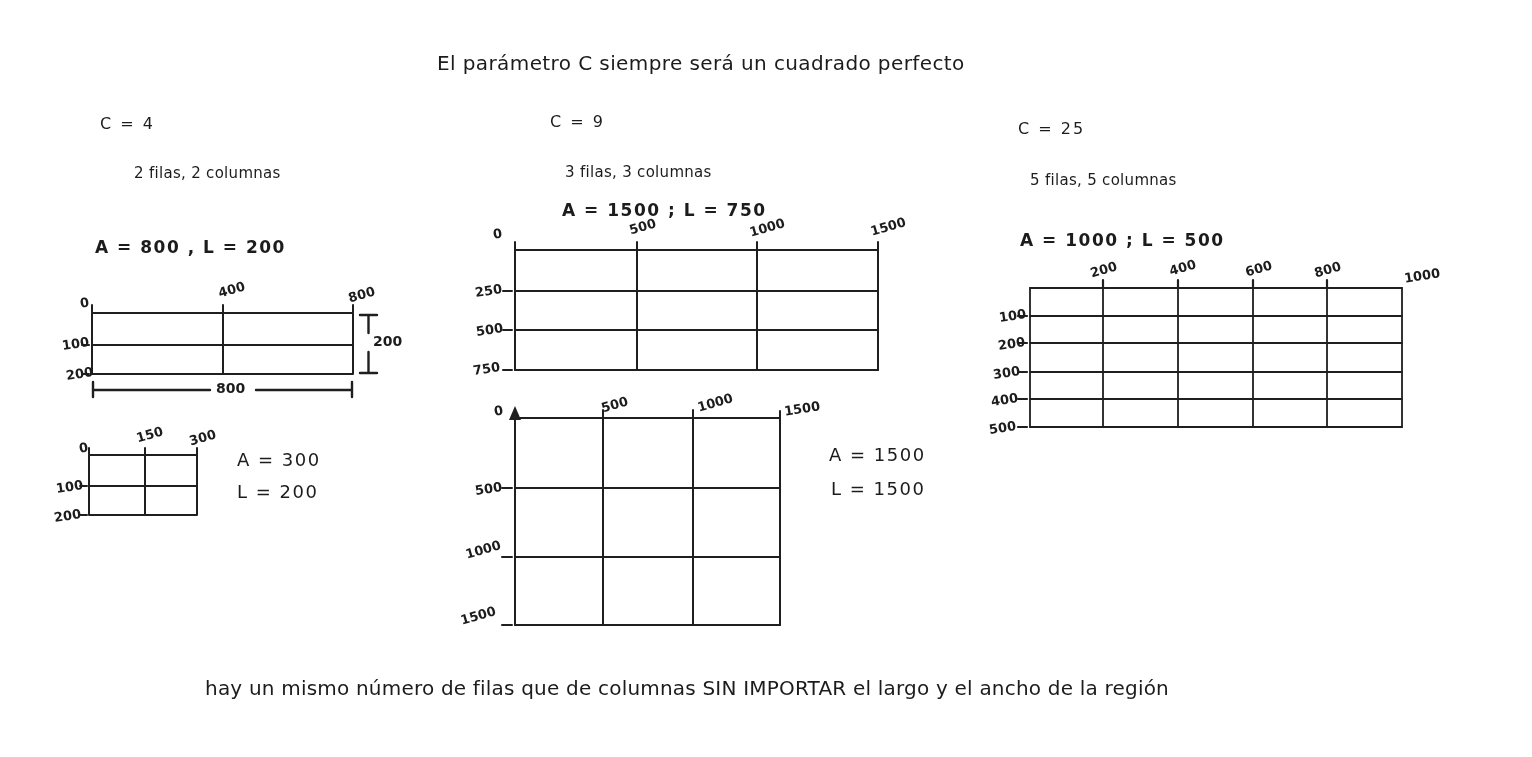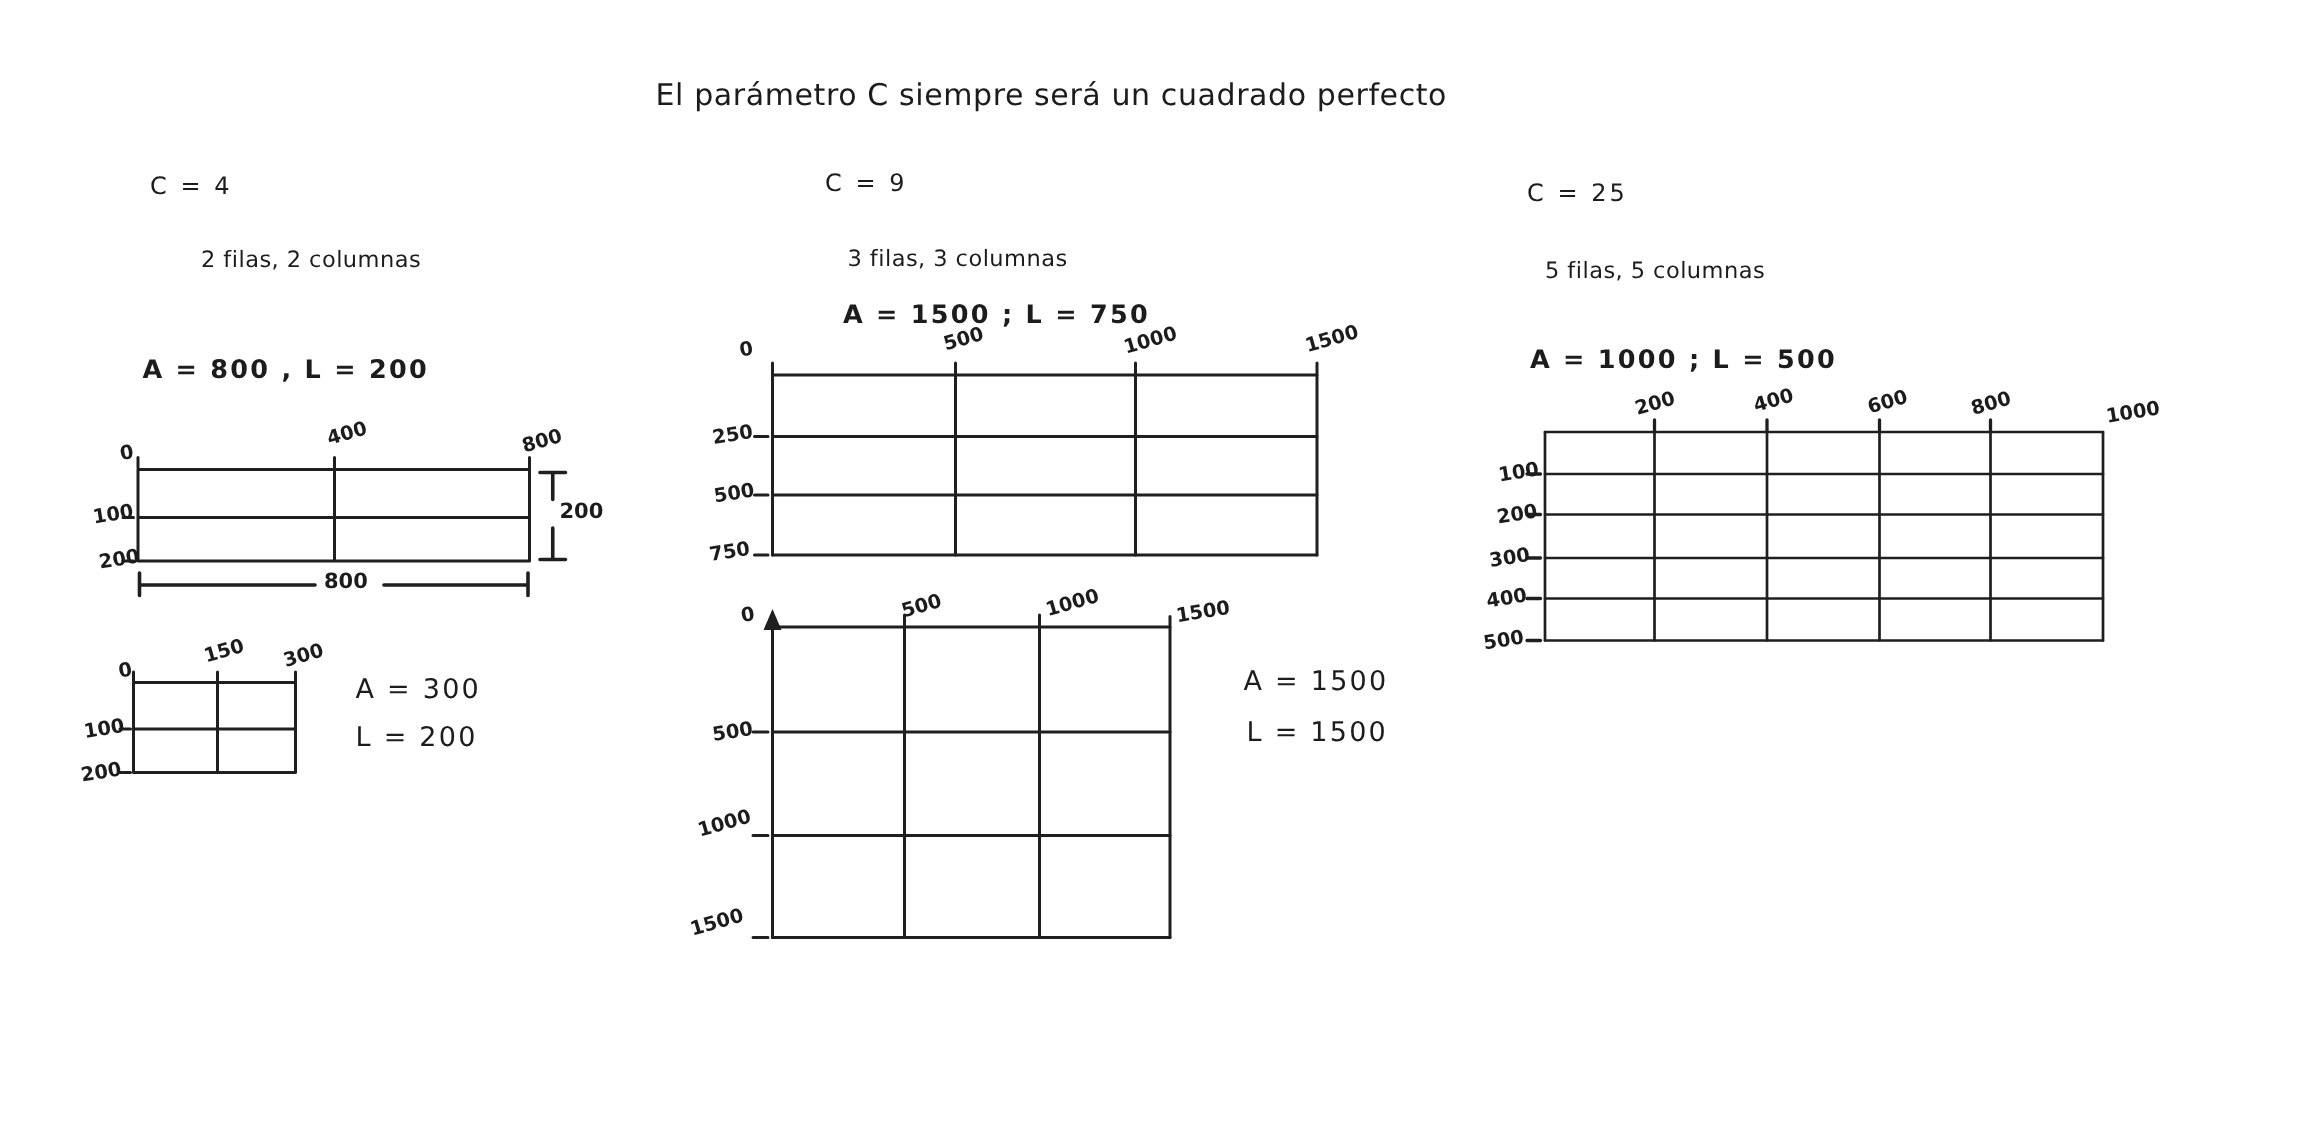--- a/index.html
+++ b/index.html
@@ -124,14 +124,15 @@
     <span class="tick xt" style="left:265px;top:6px;">600</span>
     <span class="tick xt" style="left:334px;top:7px;">800</span>
     <span class="tick xt2" style="left:424px;top:13px;">1000</span>
     <span class="tick xt2" style="left:19px;top:53px;">100</span>
     <span class="tick xt2" style="left:18px;top:81px;">200</span>
     <span class="tick xt2" style="left:13px;top:110px;">300</span>
     <span class="tick xt2" style="left:11px;top:137px;">400</span>
     <span class="tick xt2" style="left:9px;top:165px;">500</span>
   </div>
 
+  <div class="abs footer" style="left:205px;top:676px;">hay un mismo número de filas que de columnas SIN IMPORTAR el largo y el ancho de la región</div>
 
 </div>
 
 </body></html>

